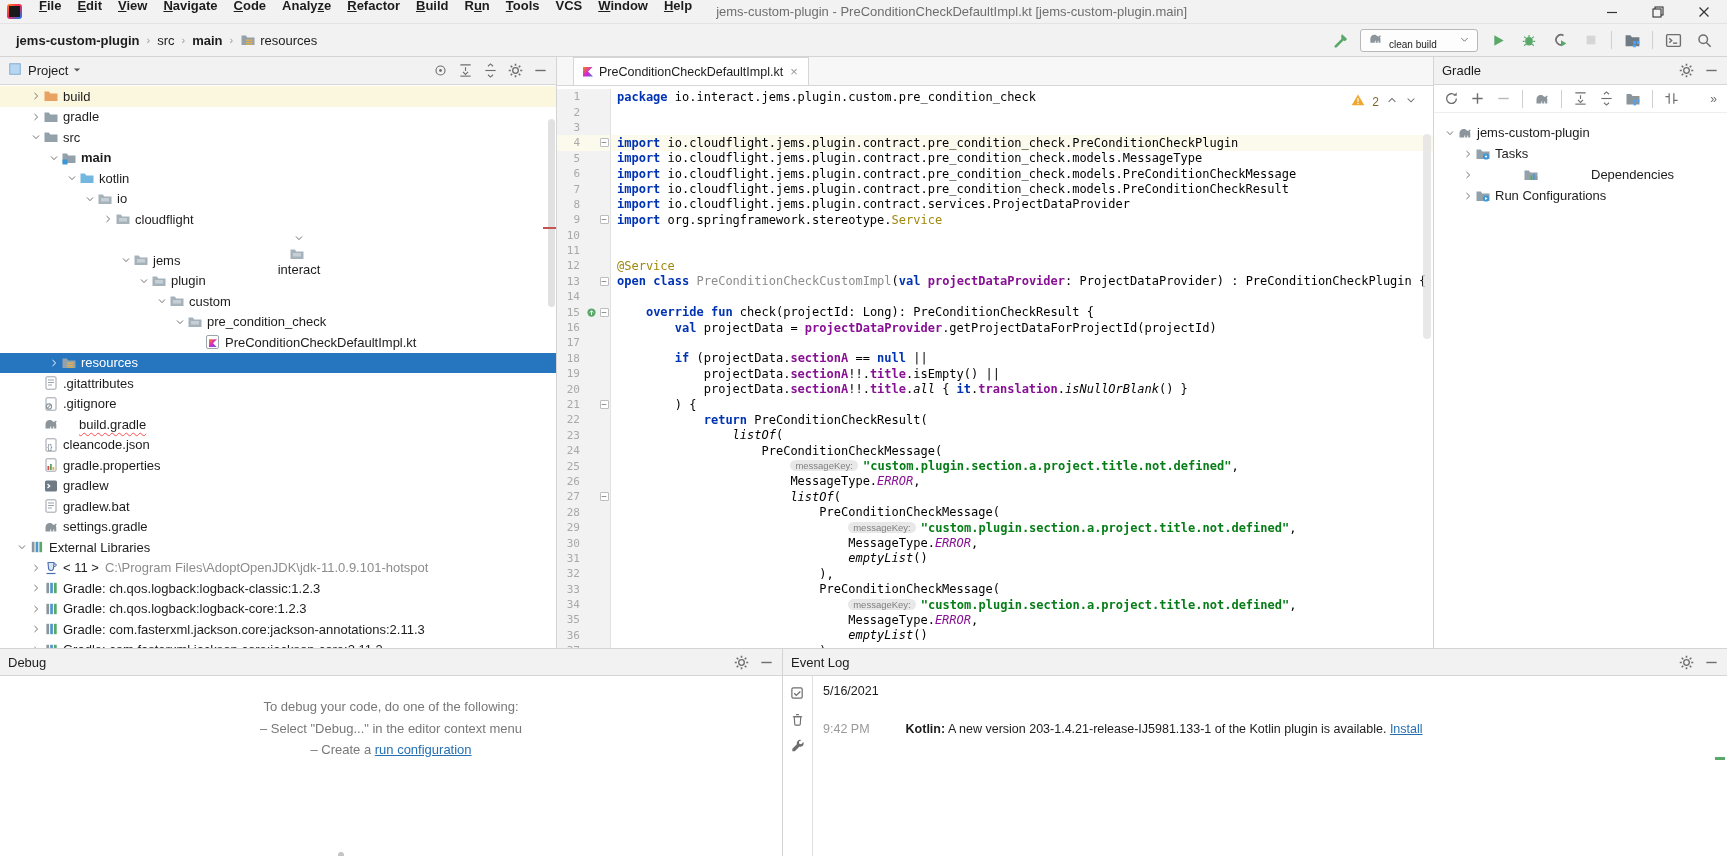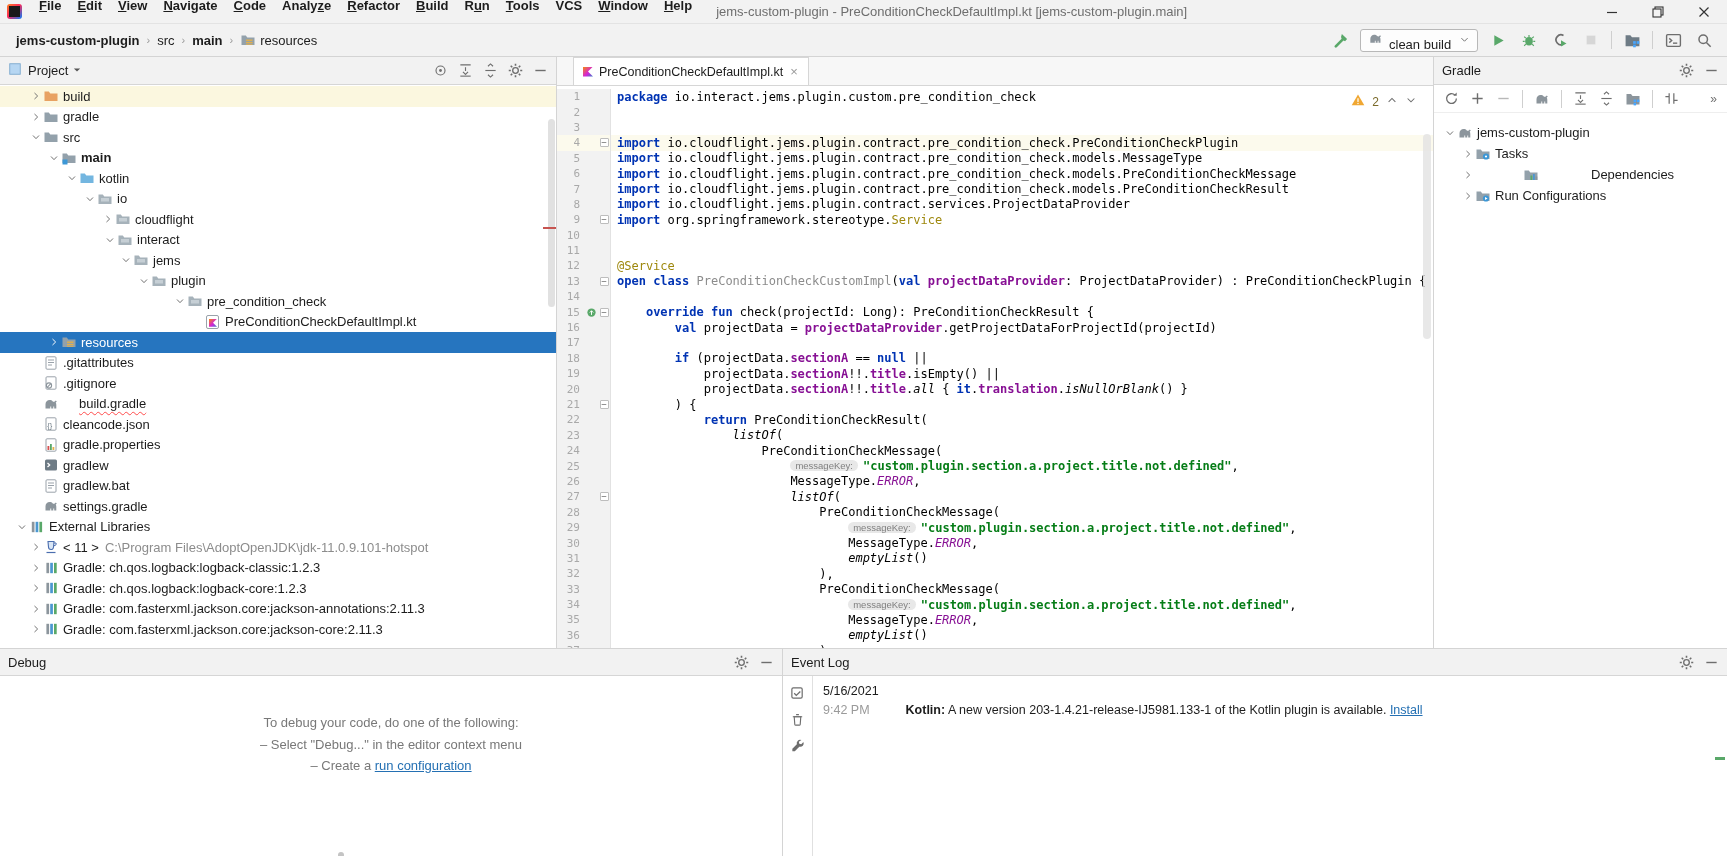--- a/index.html
+++ b/index.html
@@ -19,21 +19,21 @@
 
   
   .toolbar { height:33px; background:#f2f2f2; border-bottom:1px solid #d4d4d4; display:flex; align-items:center; padding:0 12px; }
   .crumbs { display:flex; align-items:center; gap:2px; }
   .crumb { padding:1px 4px; display:flex; align-items:center; gap:4px; }
   .crumb.bold { font-weight:bold; }
   .crumb-sep { color:#9a9a9a; font-size:11px; padding:0 1px; }
   .actions { margin-left:auto; display:flex; align-items:center; gap:9px; }
   .tool-btn { width:22px; height:22px; display:flex; align-items:center; justify-content:center; border-radius:3px; }
   .combo { height:23px; background:#fdfdfd; border:1px solid #b8b8b8; border-radius:3px; display:flex; align-items:center; gap:6px; padding:0 7px; min-width:118px; }
-  .combo-label { font-size:13px;margin-top:8px; }
+  .combo-label { font-size:10px;margin-top:8px; }
   .vsep { width:1px; height:18px; background:#cfcfcf; }
 
   
   .main { height:591px; display:flex; }
 
   .pane-header { height:28px; display:flex; align-items:center; background:#f2f2f2; border-bottom:1px solid #d6d6d6; padding:0 8px; flex:none; }
   .pane-title { margin-right:4px; }
   .hdr-icons { margin-left:auto; display:flex; align-items:center; gap:10px; }
 
   
@@ -81,32 +81,32 @@
   .escroll { position:absolute; right:2px; top:48px; width:8px; height:205px; background:#e2e2e2; border-radius:4px; opacity:.8; }
 
   
   .gradle-pane { width:294px; flex:none; border-left:1px solid #d4d4d4; display:flex; flex-direction:column; background:#fff; }
   .gtoolbar { height:28px; display:flex; align-items:center; gap:11px; padding:0 10px; border-bottom:1px solid #eee; }
   .gtree { padding-top:9px; }
   .gtree .trow { height:21px; }
 
   
   .bottom { height:208px; border-top:1px solid #d4d4d4; display:flex; }
-  .debug-pane { width:783px; flex:none; border-right:1px solid #d4d4d4; display:flex; flex-direction:column;gap:16px; }
+  .debug-pane { width:783px; flex:none; border-right:1px solid #d4d4d4; display:flex; flex-direction:column; }
   .bottom .pane-header { height:27px; background:#f2f2f2; }
   .debug-content { flex:1; position:relative; display:flex; flex-direction:column; align-items:center; padding-top:20px; color:#787878; }
   .debug-content .dline { line-height:21.5px; }
   .link { color:#2470b3; text-decoration:underline; }
   .partial-dot { position:absolute; left:338px; bottom:-2px; width:6px; height:6px; border-radius:50%; background:#c4c4c4; }
 
   .eventlog-pane { flex:1; min-width:0; display:flex; flex-direction:column; position:relative; }
   .el-body { flex:1; display:flex; }
   .el-toolcol { width:30px; flex:none; border-right:1px solid #e0e0e0; display:flex; flex-direction:column; align-items:center; gap:11px; padding-top:10px; }
   .el-content { padding:8px 0 0 10px; font-size:12.5px; }
-  .el-date { margin-bottom:3px; }
+  .el-date { margin-bottom:22px; }
   .el-entry { line-height:18px; }
   .el-time { color:#9a9a9a; margin-right:8px; }
   .el-src { font-weight:bold;padding-left:28px; }
   .el-mark { position:absolute; right:2px; top:108px; width:10px; height:3px; background:#59a869; }
 
   .icn svg, .tool-btn svg, .hdr-icons svg { display:block; }
   .hdr-btn { display:flex; align-items:center; justify-content:center; }
 </style>
 </head>
 <body>
@@ -372,21 +372,21 @@
             </svg>
           </span>
           <span class="icn">
             <svg width="16" height="16" viewBox="0 0 16 16">
               <path d="M1.5 3.5h4.3l1.5 1.9h7.2v7.6h-13z" fill="#a6b2ba"></path>
               <rect x="4" y="7" width="8" height="3.5" fill="#c6cfd5"></rect>
             </svg>
           </span>
           <span class="lbl">cloudflight</span>
         </div>
-        <div class="trow" style="padding-left: 104px;">
+        <div class="trow" style="padding-left: 42px; flex-direction: column;">
           <span class="chev">
             <svg width="16" height="16" viewBox="0 0 16 16">
               <path d="M4 6l4 4.2L12 6" stroke="#6e6e6e" stroke-width="1.3" fill="none"></path>
             </svg>
           </span>
           <span class="icn">
             <svg width="16" height="16" viewBox="0 0 16 16">
               <path d="M1.5 3.5h4.3l1.5 1.9h7.2v7.6h-13z" fill="#a6b2ba"></path>
               <rect x="4" y="7" width="8" height="3.5" fill="#c6cfd5"></rect>
             </svg>
@@ -413,20 +413,34 @@
               <path d="M4 6l4 4.2L12 6" stroke="#6e6e6e" stroke-width="1.3" fill="none"></path>
             </svg>
           </span>
           <span class="icn">
             <svg width="16" height="16" viewBox="0 0 16 16">
               <path d="M1.5 3.5h4.3l1.5 1.9h7.2v7.6h-13z" fill="#a6b2ba"></path>
               <rect x="4" y="7" width="8" height="3.5" fill="#c6cfd5"></rect>
             </svg>
           </span>
           <span class="lbl">plugin</span>
+        </div>
+        <div class="trow" style="padding-left: 156px;">
+          <span class="chev">
+            <svg width="16" height="16" viewBox="0 0 16 16">
+              <path d="M4 6l4 4.2L12 6" stroke="#6e6e6e" stroke-width="1.3" fill="none"></path>
+            </svg>
+          </span>
+          <span class="icn">
+            <svg width="16" height="16" viewBox="0 0 16 16">
+              <path d="M1.5 3.5h4.3l1.5 1.9h7.2v7.6h-13z" fill="#a6b2ba"></path>
+              <rect x="4" y="7" width="8" height="3.5" fill="#c6cfd5"></rect>
+            </svg>
+          </span>
+          <span class="lbl">custom</span>
         </div>
         <div class="trow" style="padding-left: 174px;">
           <span class="chev">
             <svg width="16" height="16" viewBox="0 0 16 16">
               <path d="M4 6l4 4.2L12 6" stroke="#6e6e6e" stroke-width="1.3" fill="none"></path>
             </svg>
           </span>
           <span class="icn">
             <svg width="16" height="16" viewBox="0 0 16 16">
               <path d="M1.5 3.5h4.3l1.5 1.9h7.2v7.6h-13z" fill="#a6b2ba"></path>

